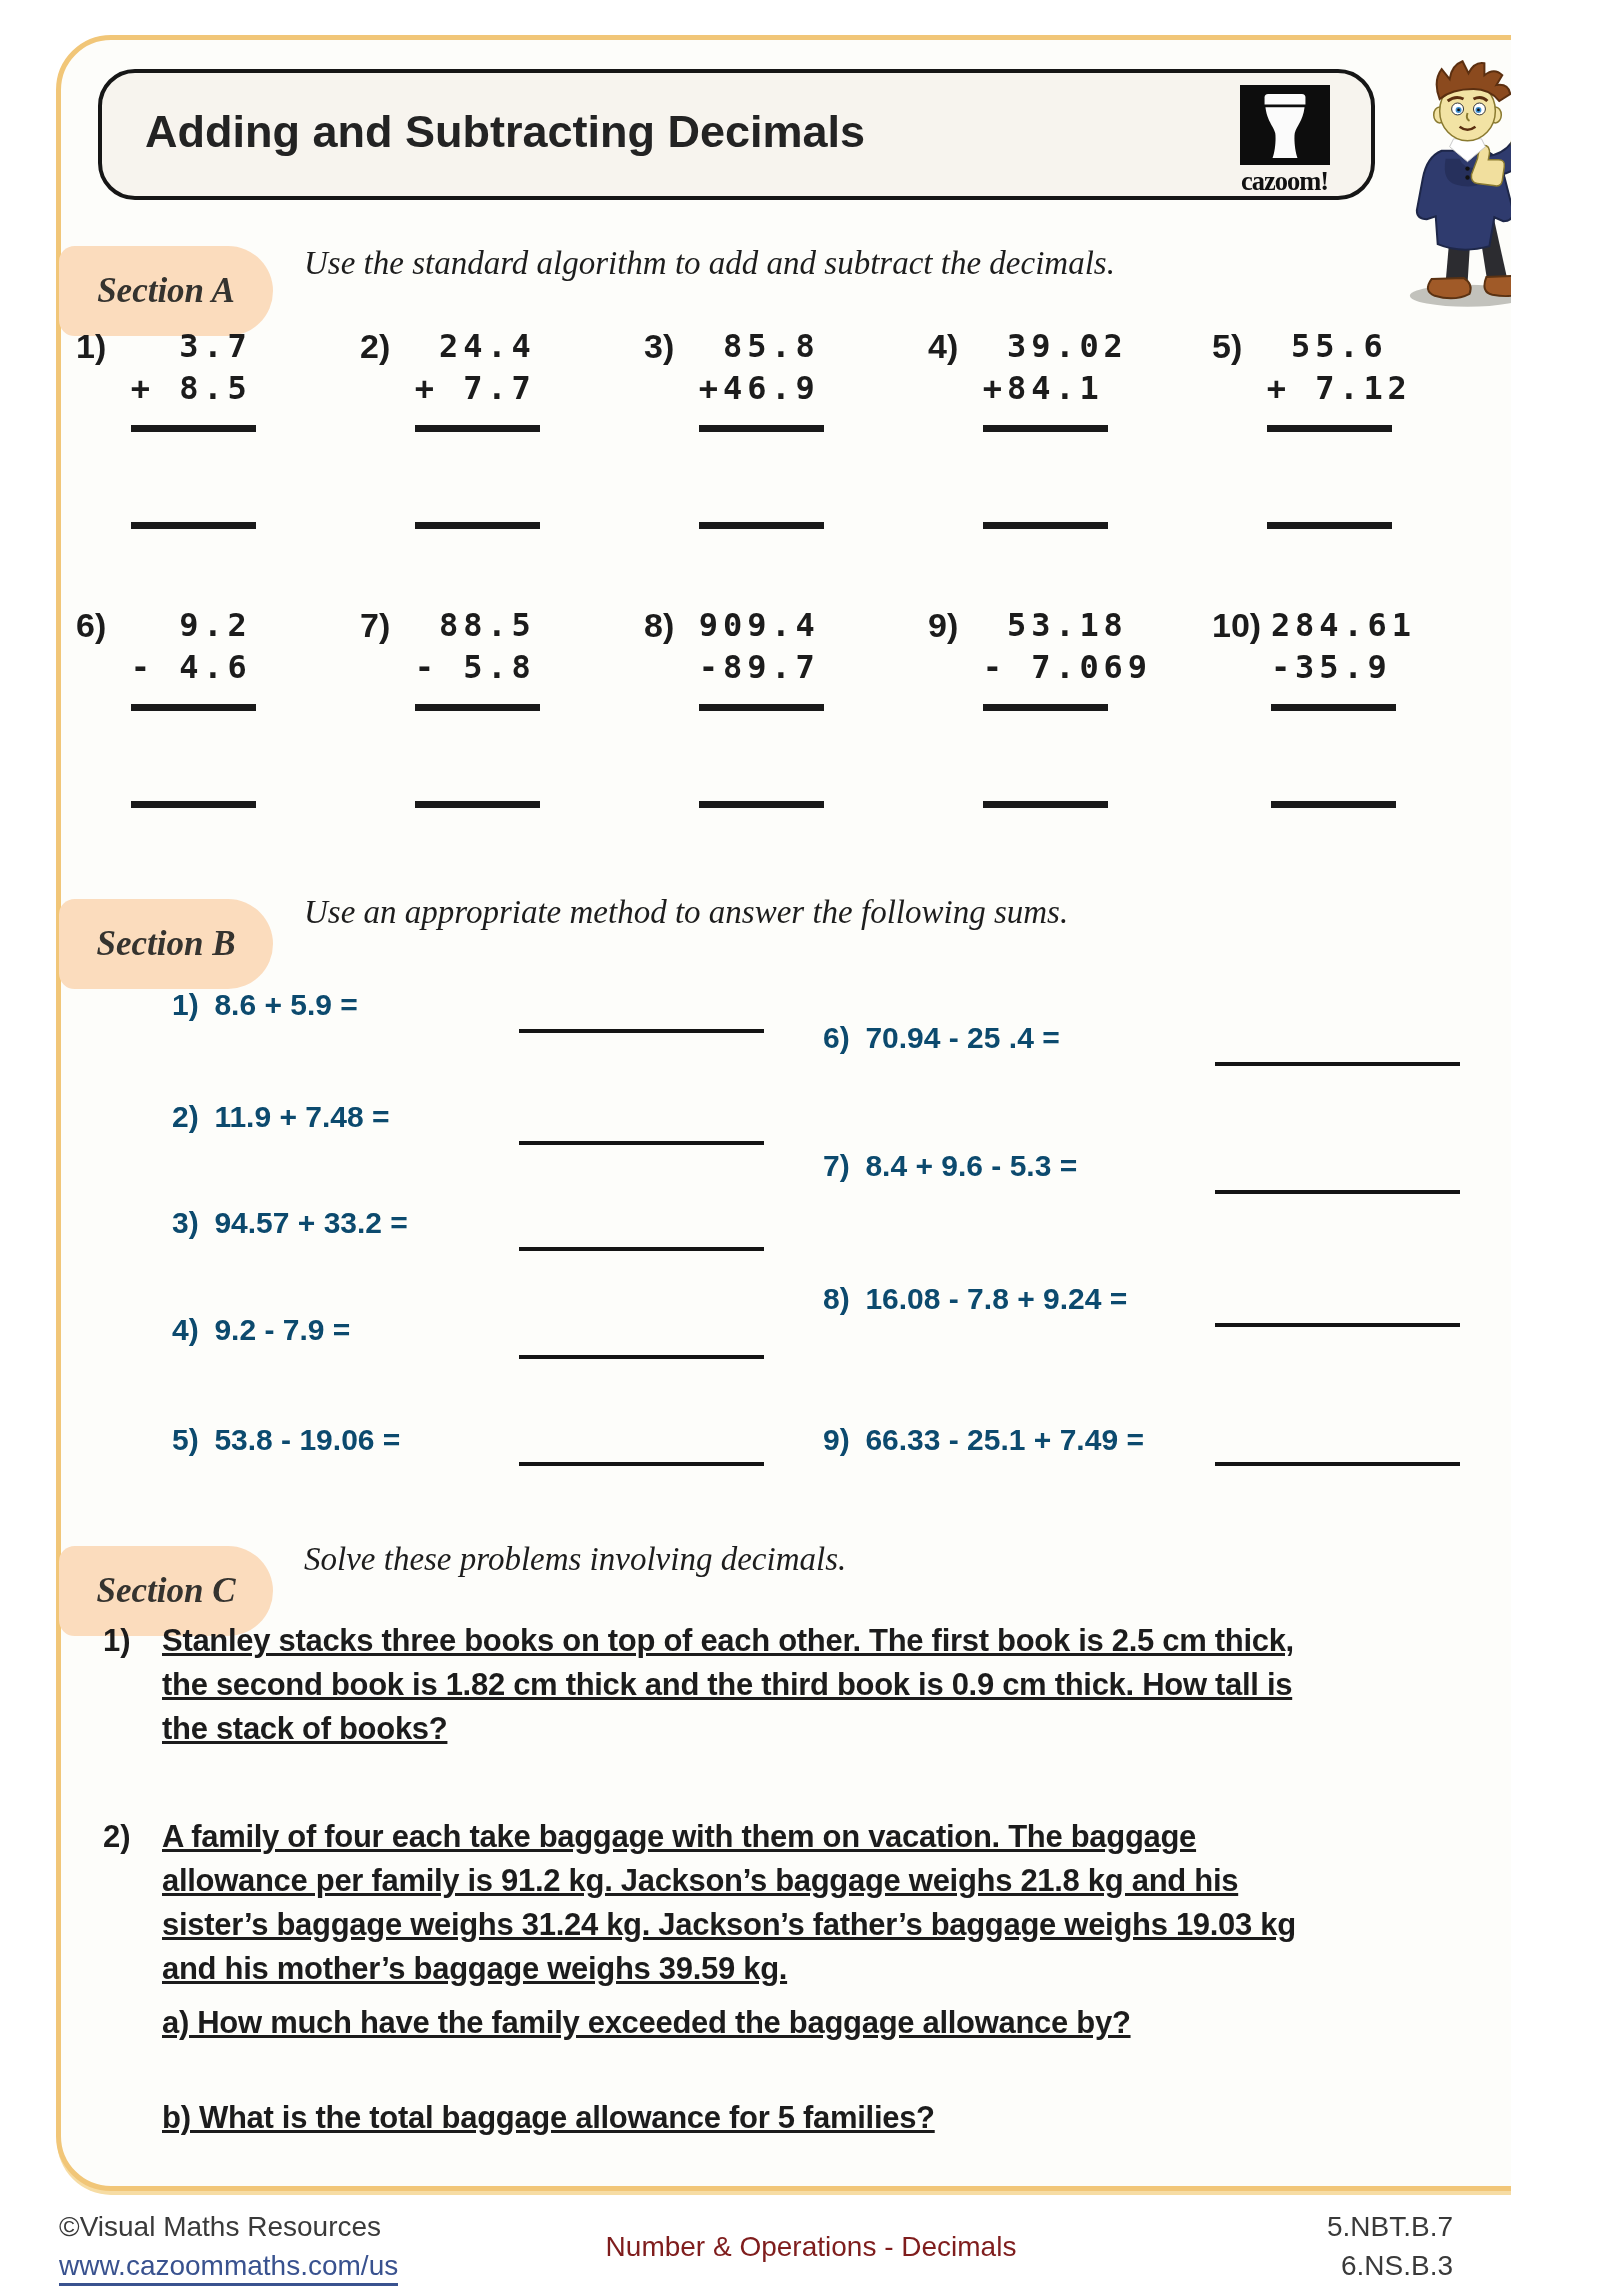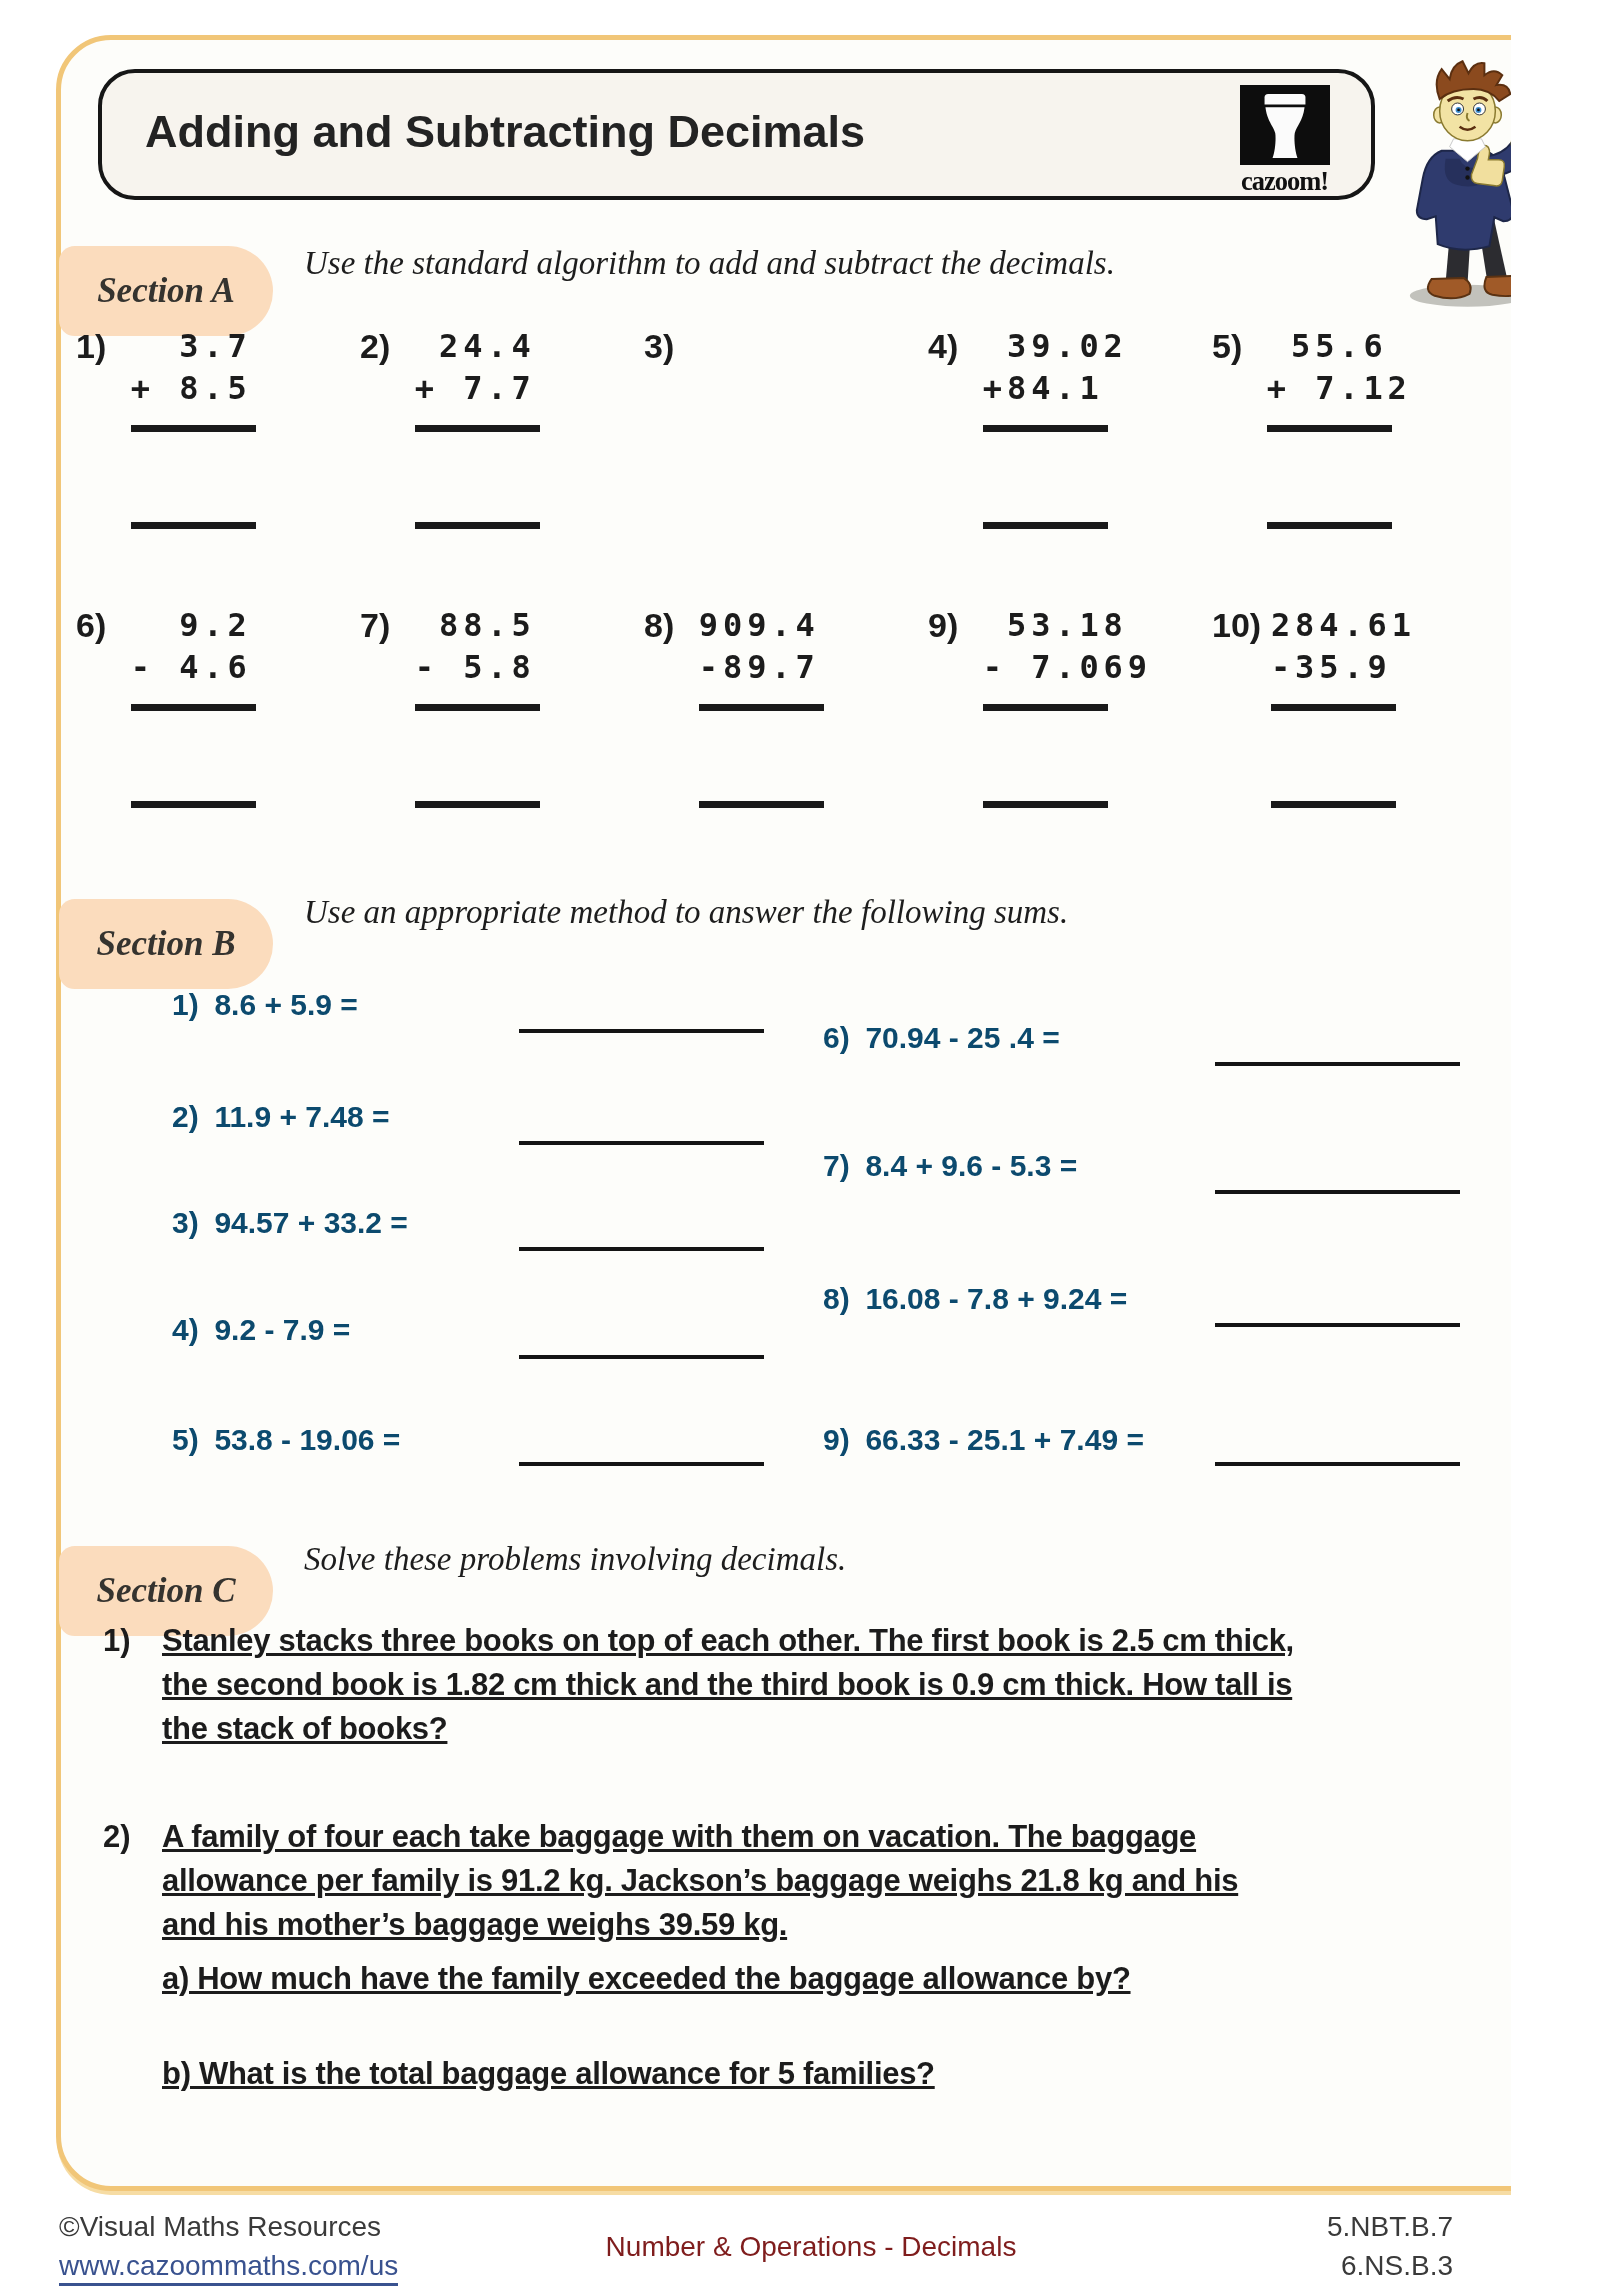--- a/index.html
+++ b/index.html
@@ -145,20 +145,26 @@
       <span class="sa-num">2)</span>
       <div>
           <div class="sa-line"> 24.4</div>
            <div class="sa-line">+ 7.7</div>
            <div class="sa-bar"></div>
            <div class="sa-bar sa-bar2"></div>
         </div>
     </div>
     <div class="sa-cell">
       <span class="sa-num">3)</span>
+      <div>
+          <div class="sa-line"> 85.8</div>
+           <div class="sa-line">+46.9</div>
+           <div class="sa-bar"></div>
+           <div class="sa-bar sa-bar2"></div>
+        </div>
     </div>
     <div class="sa-cell">
       <span class="sa-num">4)</span>
       <div>
           <div class="sa-line"> 39.02</div>
            <div class="sa-line">+84.1</div>
            <div class="sa-bar"></div>
            <div class="sa-bar sa-bar2"></div>
         </div>
     </div>
@@ -257,20 +263,21 @@
       <div class="wc-line">the second book is 1.82 cm thick and the third book is 0.9 cm thick. How tall is</div>
       <div class="wc-line">the stack of books?</div>
     </div>
   </div>
 
   <div class="wc wc2">
     <div class="wc-num">2)</div>
     <div class="wc-body">
       <div class="wc-line">A family of four each take baggage with them on vacation. The baggage</div>
       <div class="wc-line">allowance per family is 91.2 kg. Jackson’s baggage weighs 21.8 kg and his</div>
+      <div class="wc-line">sister’s baggage weighs 31.24 kg. Jackson’s father’s baggage weighs 19.03 kg</div>
       <div class="wc-line">and his mother’s baggage weighs 39.59 kg.</div>
       <div class="wc-line wc-sub-a">a) How much have the family exceeded the baggage allowance by?</div>
       <div class="wc-line wc-sub-b">b) What is the total baggage allowance for 5 families?</div>
     </div>
   </div>
 
   <div class="foot-left">
     <div>©Visual Maths Resources</div>
     <a class="foot-link">www.cazoommaths.com/us</a>
   </div>

